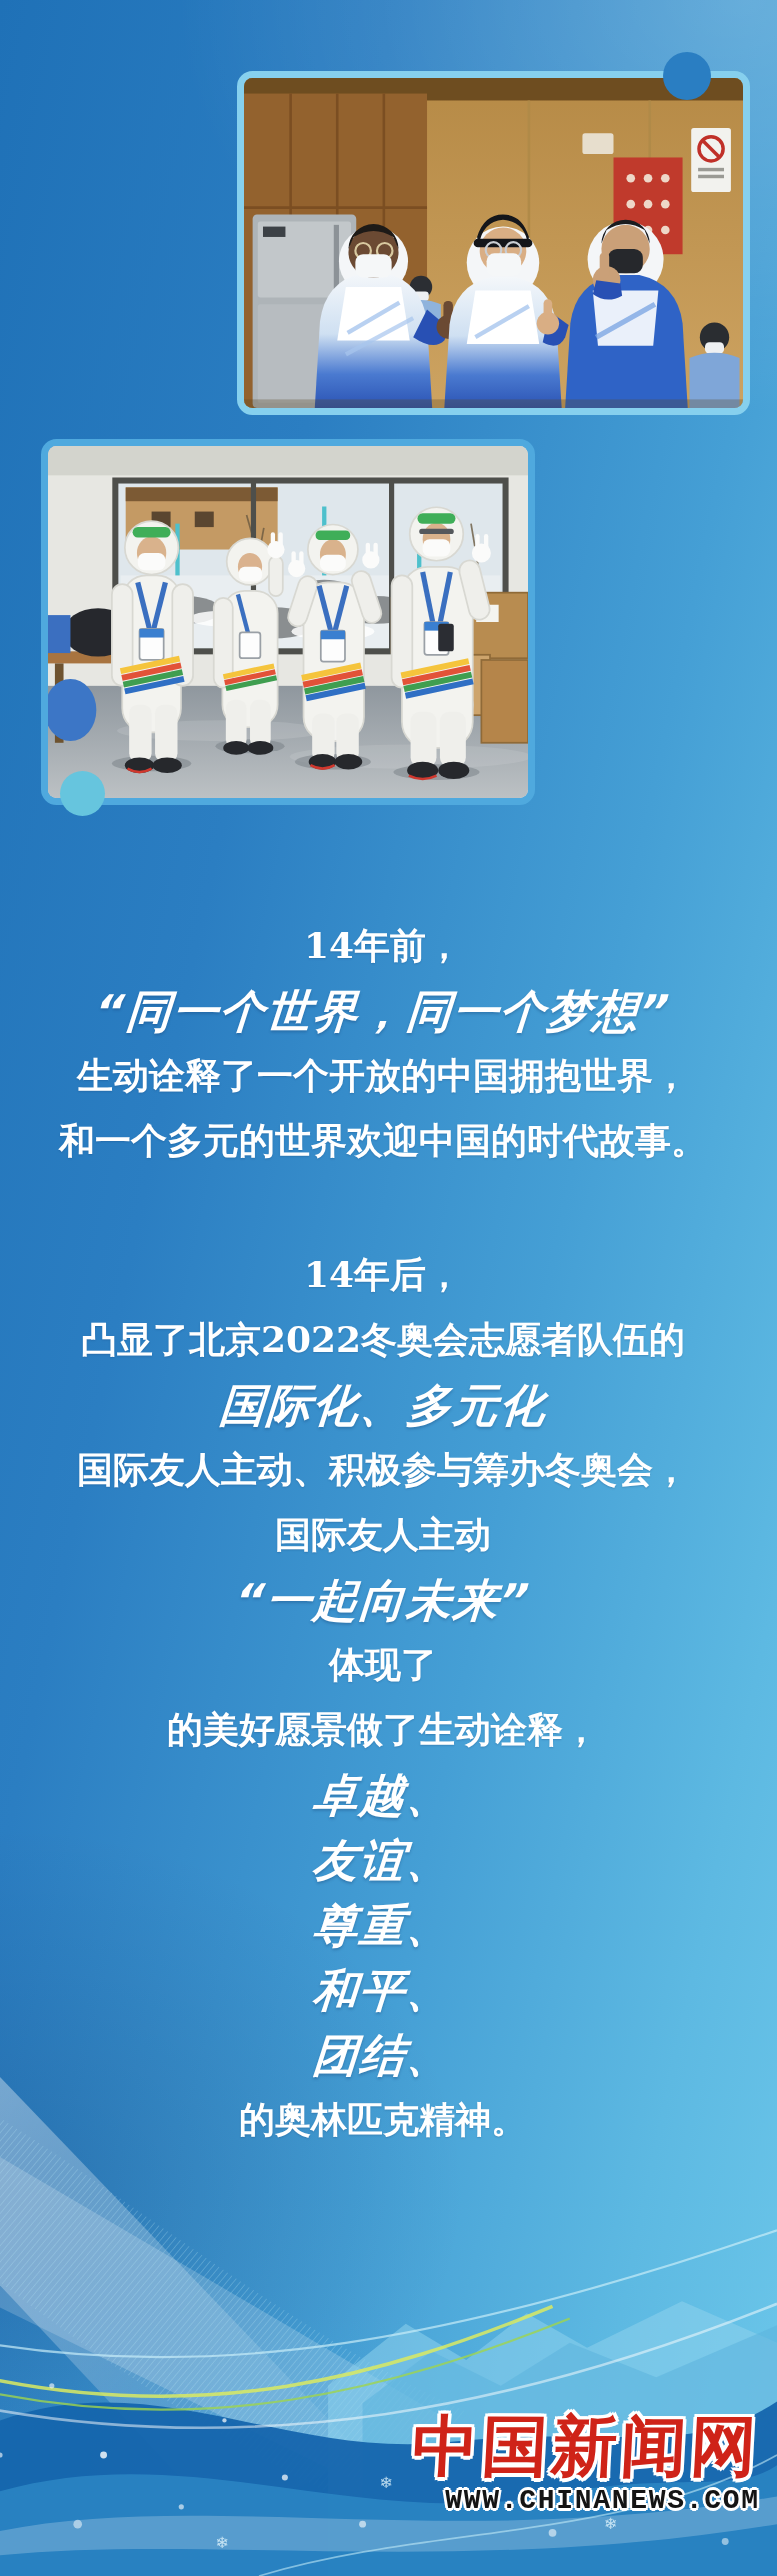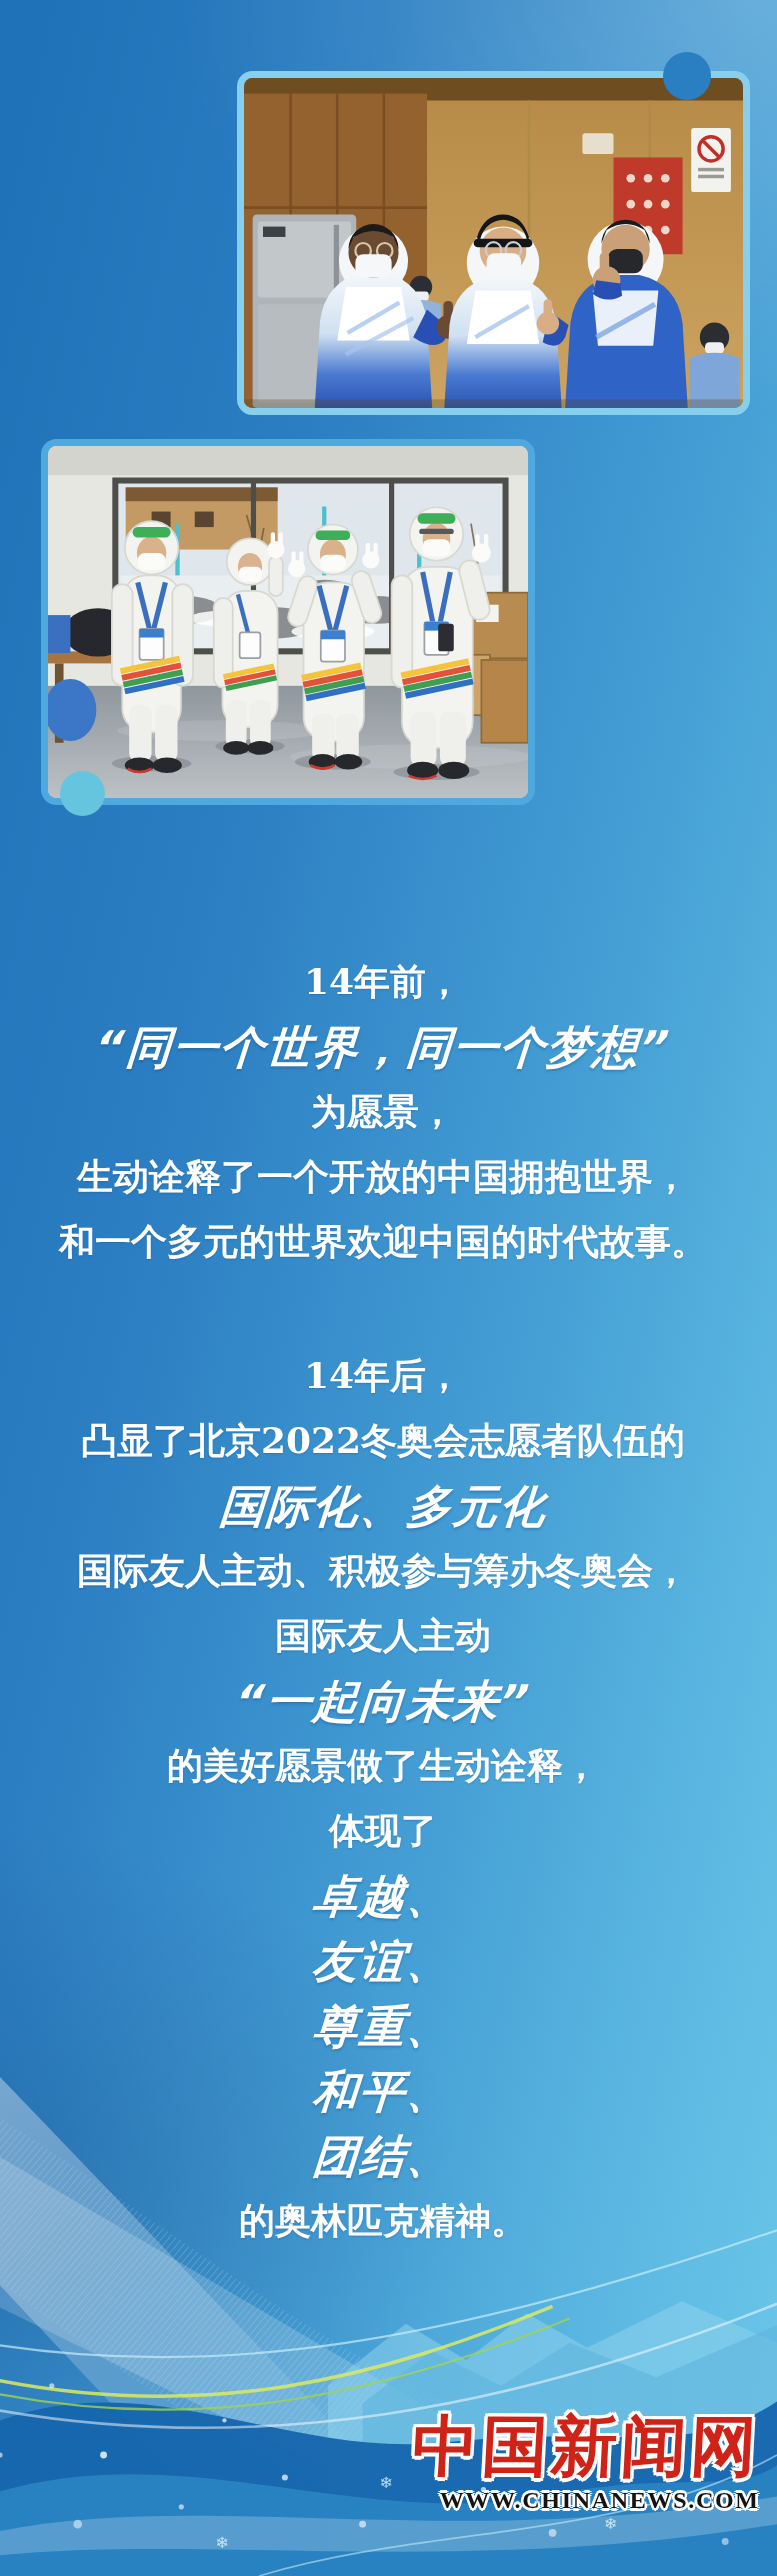--- a/index.html
+++ b/index.html
@@ -11,42 +11,42 @@
       radial-gradient(777px 605px at 0% 85%, rgba(0,30,80,0.18), rgba(0,30,80,0) 60%),
       linear-gradient(102deg,#1f71b7 0%,#2b7ec2 30%,#459fd5 62%,#5db9e2 84%,#6cc7ea 100%);
   }
   .photo{position:absolute;border-radius:15.5px;box-sizing:border-box;overflow:hidden;}
   #photo1{left:237px;top:71px;width:513px;height:344px;border:7px solid #86d0ee;}
   #photo2{left:41px;top:439px;width:494px;height:366px;border:7px solid #4fa9de;}
   .photo svg{display:block;width:100%;height:100%;}
   .circle{position:absolute;border-radius:50%;}
   #circle-top{left:663px;top:52px;width:48px;height:48px;background:#2a7ec2;z-index:5;}
   #circle-bottom{left:60px;top:771px;width:45px;height:45px;background:#66c5de;z-index:5;}
-  #text-column{position:absolute;left:0;top:950px;width:766px;z-index:3;}
+  #text-column{position:absolute;left:0;top:914px;width:766px;z-index:3;}
   .line{height:65px;display:flex;align-items:center;justify-content:center;
         color:#ffffff;white-space:nowrap;}
   .line.serif{font-family:"DejaVu Serif","Liberation Serif",serif;font-size:36px;font-weight:600;
         text-shadow:0 0.9px 1.7px rgba(20,60,110,0.25);}
   .line.bold{font-family:"DejaVu Sans","Liberation Sans",sans-serif;font-size:45px;font-weight:900;
         font-style:italic;letter-spacing:1.7px;transform:skewX(-4deg);
         text-shadow:0 1.7px 2.6px rgba(20,60,110,0.30);}
   .line.gap{height:69px;}
   #wave-decor{position:absolute;left:0;bottom:0;width:777px;height:605px;z-index:2;}
   #footer-logo{position:absolute;right:17.3px;top:2407px;width:484px;text-align:right;z-index:6;}
   #site-name{
     font-family:"DejaVu Serif","Liberation Serif",serif;
     font-size:66px;font-weight:900;color:#cf2318;letter-spacing:3.5px;line-height:79px;
     text-shadow:
       -2.6px -2.6px 0 #fff, 2.6px -2.6px 0 #fff, -2.6px 2.6px 0 #fff, 2.6px 2.6px 0 #fff,
       -3.5px 0 0 #fff, 3.5px 0 0 #fff, 0 -3.5px 0 #fff, 0 3.5px 0 #fff;
     transform:skewX(-3deg);
   }
   #site-url{
-    font-family:Liberation Serif, serif;
-    font-size:24px;font-weight:900;color:#141414;letter-spacing:1.7px;line-height:29px;
+    font-family:Liberation Mono, monospace;
+    font-size:28px;font-weight:900;color:#141414;letter-spacing:1.7px;line-height:29px;
     text-shadow:
       -1.7px -1.7px 0 #fff, 1.7px -1.7px 0 #fff, -1.7px 1.7px 0 #fff, 1.7px 1.7px 0 #fff,
       -2.6px 0 0 #fff, 2.6px 0 0 #fff, 0 -2.6px 0 #fff, 0 2.6px 0 #fff;
   }
 </style>
 </head>
 <body>
 
 <div class="photo" id="photo1">
   <svg viewBox="0 0 578 382" preserveAspectRatio="none">
@@ -336,32 +336,31 @@
           <rect x="410" y="278" width="80" height="7" fill="#2f6fc4"></rect>
       </g>
     </g>
   </svg>
 </div>
 <div class="circle" id="circle-bottom"></div>
 
 <div id="text-column">
     <div class="line serif">14年前，</div>
     <div class="line bold">“同一个世界，同一个梦想”</div>
-    <div class="line serif">为愿景，</div>
     <div class="line serif">生动诠释了一个开放的中国拥抱世界，</div>
     <div class="line serif">和一个多元的世界欢迎中国的时代故事。</div>
     <div class="line gap"></div>
     <div class="line serif">14年后，</div>
     <div class="line serif">凸显了北京2022冬奥会志愿者队伍的</div>
     <div class="line bold">国际化、多元化</div>
     <div class="line serif">国际友人主动、积极参与筹办冬奥会，</div>
     <div class="line serif">国际友人主动</div>
     <div class="line bold">“一起向未来”</div>
+    <div class="line serif">体现了</div>
     <div class="line serif">的美好愿景做了生动诠释，</div>
-    <div class="line serif">体现了</div>
     <div class="line bold">卓越、</div>
     <div class="line bold">友谊、</div>
     <div class="line bold">尊重、</div>
     <div class="line bold">和平、</div>
     <div class="line bold">团结、</div>
     <div class="line serif">的奥林匹克精神。</div>
   </div>
 
 <svg id="wave-decor" viewBox="0 0 900 700" preserveAspectRatio="none">
   <defs>

